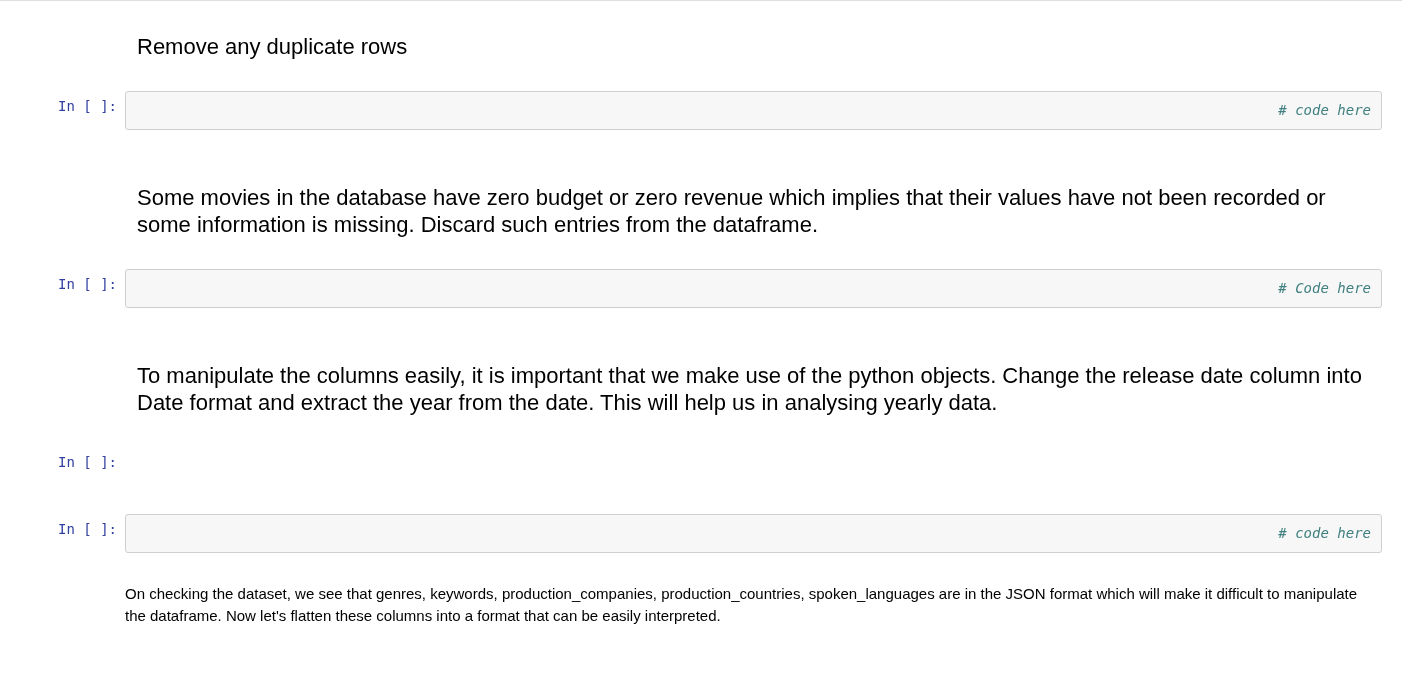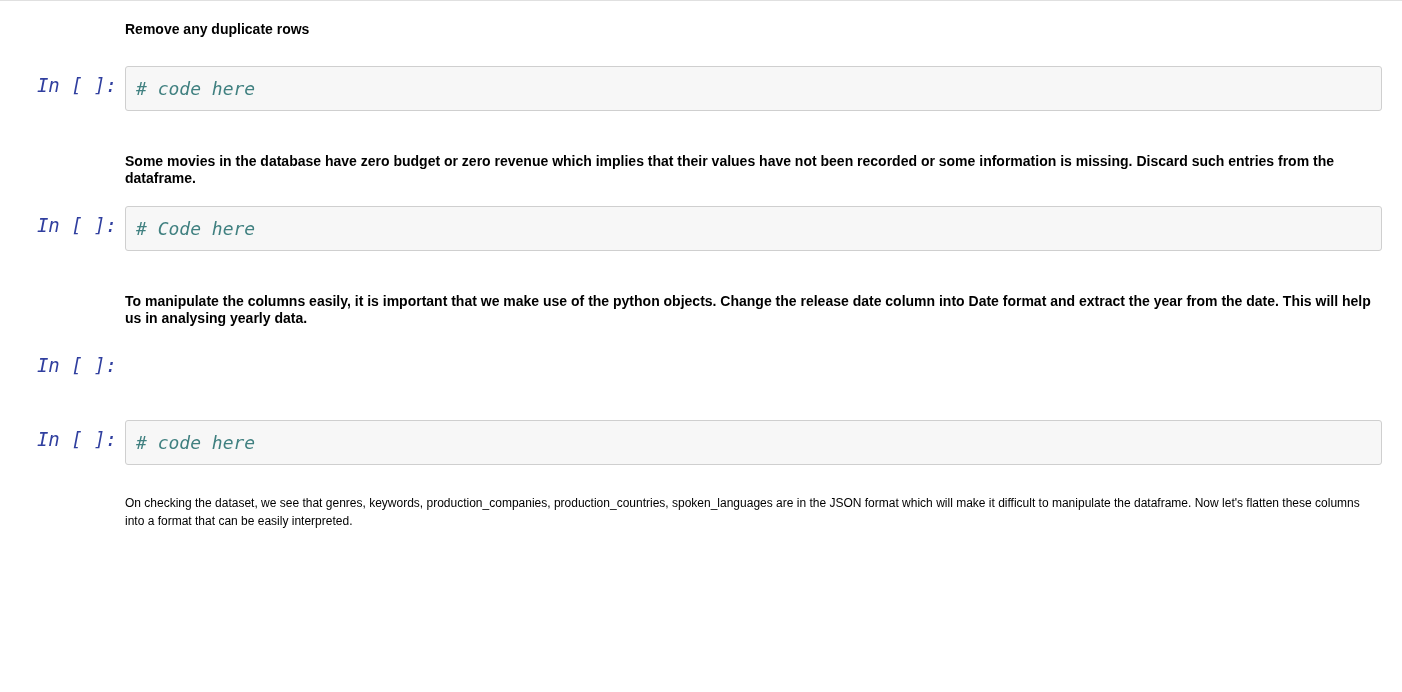--- a/index.html
+++ b/index.html
@@ -20,53 +20,53 @@
     display: flex;
     align-items: flex-start;
     margin: 0 0 4px 0;
     padding: 4px 0;
   }
   .prompt {
     flex: 0 0 105px;
     text-align: right;
     padding: 6px 8px 4px 0;
     font-family: "Menlo", "Consolas", "DejaVu Sans Mono", monospace;
-    font-size: 19px;
+    font-size: 14px;
     color: #303F9F;
     white-space: nowrap;
-    font-style: italic;
   }
   .prompt.empty { visibility: hidden; }
   .cell-body {
     flex: 1 1 auto;
     min-width: 0;
   }
   .markdown-cell h3 {
-    font-size: 14px;
-    font-weight: 700;
-    margin: 0;
+    font-size: 22px;
+    font-weight: 400;
+    margin: 12px;
     padding: 4px 0 6px 0;
     line-height: 1.25;
   }
   .markdown-cell p {
     margin: 0;
     padding: 4px 0 6px 0;
-    font-size: 12px;
+    font-size: 15px;
     line-height: 1.45;
   }
   .code-input {
     background: #f7f7f7;
     border: 1px solid #cfcfcf;
     border-radius: 3px;
     padding: 8px 10px;
     font-family: "Menlo", "Consolas", "DejaVu Sans Mono", monospace;
-    font-size: 18px;
+    font-size: 14px;
     line-height: 1.5;
     white-space: pre;
     overflow-x: auto;
+    text-align: right;
   }
   .code-comment { color: #408080; font-style: italic; }
   .spacer-sm { height: 14px; }
   .spacer-md { height: 26px; }
   .top-rule {
     border-top: 1px solid #e0e0e0;
     height: 0;
     margin-bottom: 2px;
   }
 </style>

